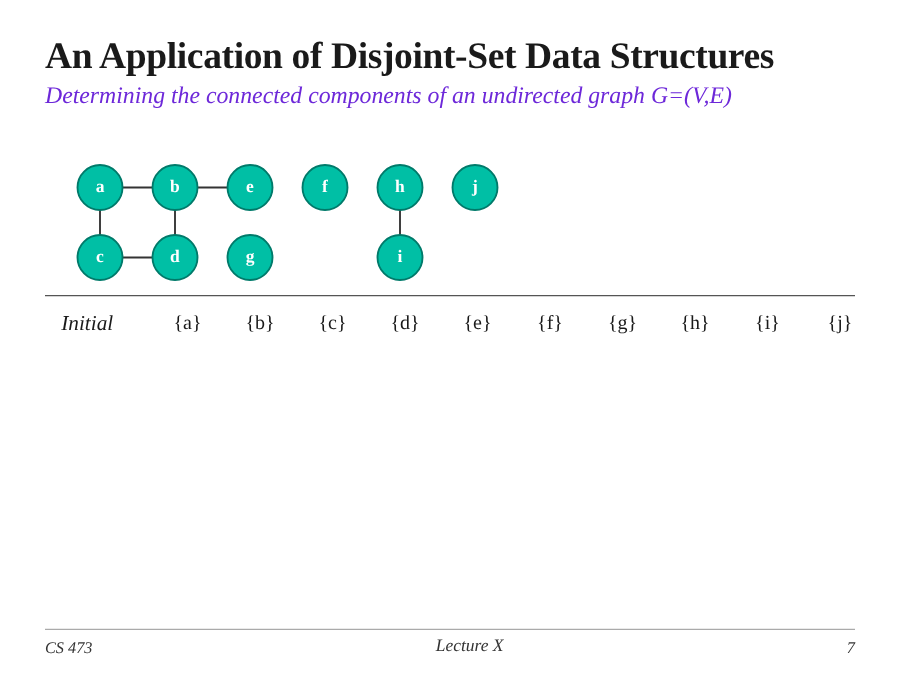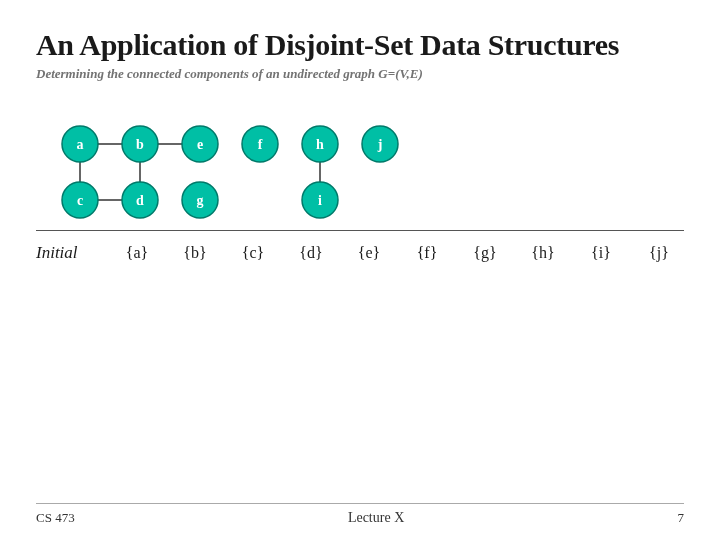--- a/index.html
+++ b/index.html
@@ -23,25 +23,24 @@
 
     .main-title {
       font-size: 30px;
       font-weight: bold;
       color: #1a1a1a;
       margin-bottom: 4px;
       letter-spacing: -0.3px;
     }
 
     .subtitle {
-      font-size: 13px;
+      font-size: 19px;
       font-style: italic;
-      color: #737373;
+      color: #6d28d9;
       margin-bottom: 18px;
-      font-weight: bold;
     }
 
     
     .graph-area {
       position: relative;
       height: 130px;
       margin-bottom: 0px;
     }
 
     svg.graph-svg {
@@ -57,20 +56,21 @@
       border-top: 1.5px solid #555;
       margin: 0 0 6px 0;
       width: 100%;
     }
 
     
     .initial-row {
       display: flex;
       align-items: center;
       padding-top: 6px;
+      margin-left: 13px;
     }
 
     .initial-label {
       font-size: 17px;
       color: #1a1a1a;
       width: 72px;
       flex-shrink: 0;
       font-style: italic;
     }
 
@@ -92,20 +92,21 @@
     .footer {
       position: absolute;
       bottom: 14px;
       left: 36px;
       right: 36px;
       display: flex;
       justify-content: space-between;
       align-items: center;
       border-top: 1px solid #aaa;
       padding-top: 6px;
+      font-style: italic;
     }
 
     .footer-left {
       font-size: 13px;
       color: #333;
     }
 
     .footer-center {
       font-size: 14px;
       color: #333;

